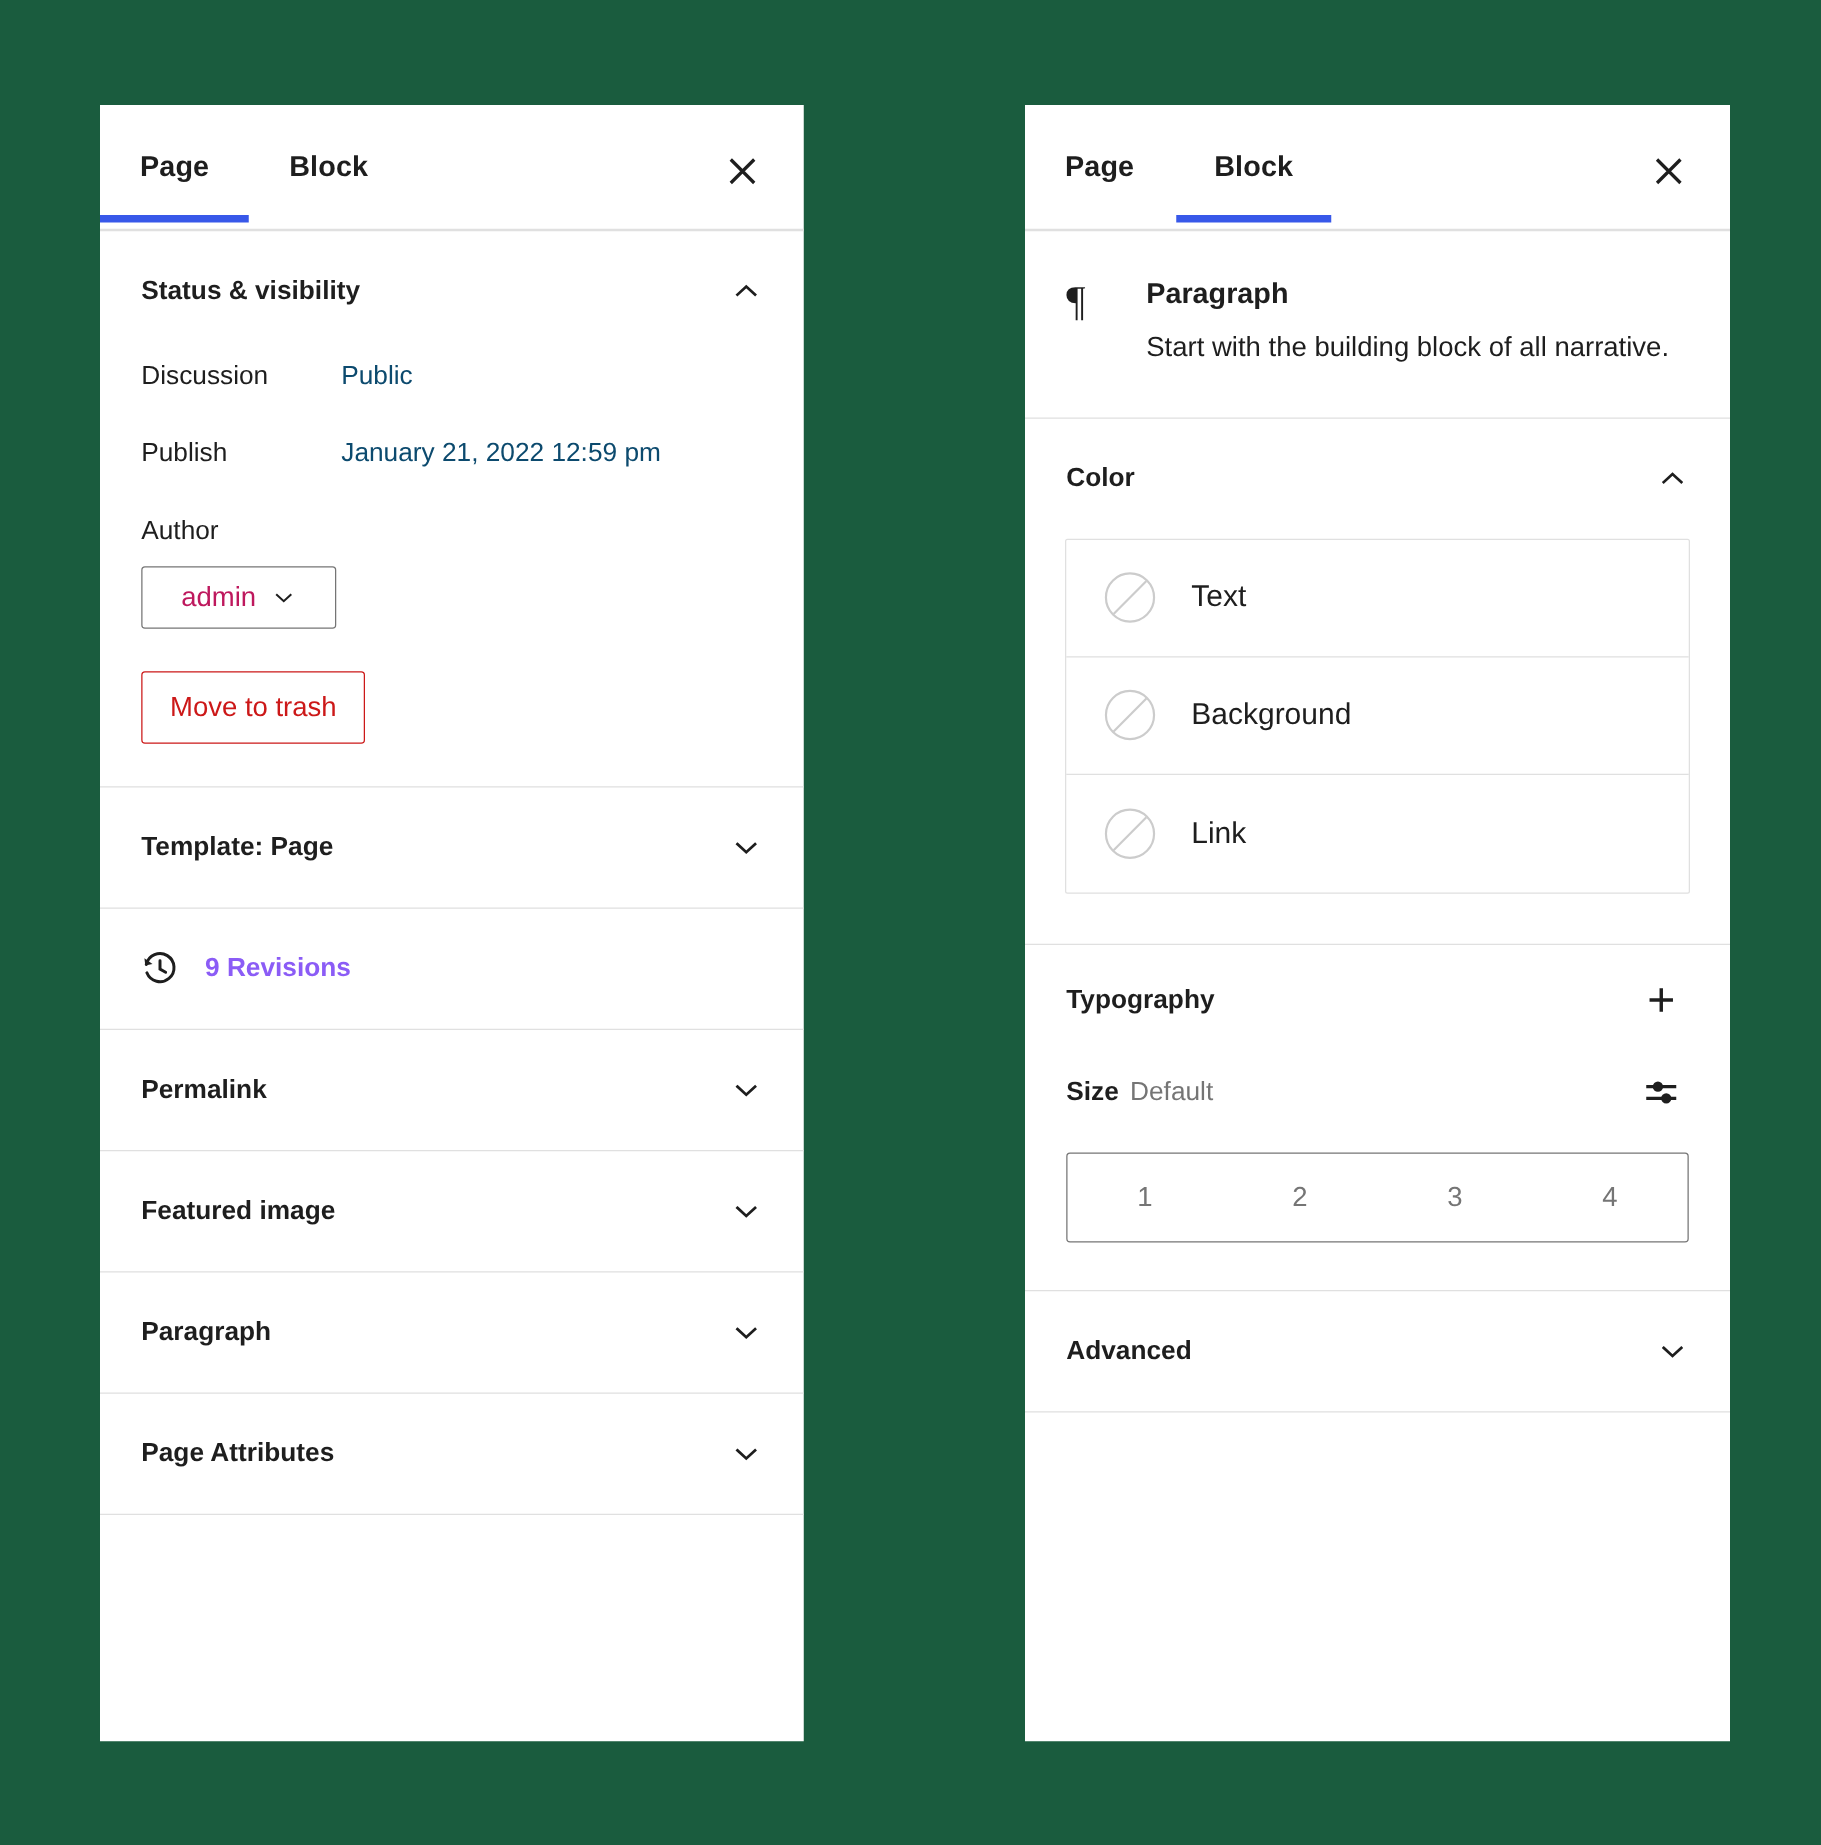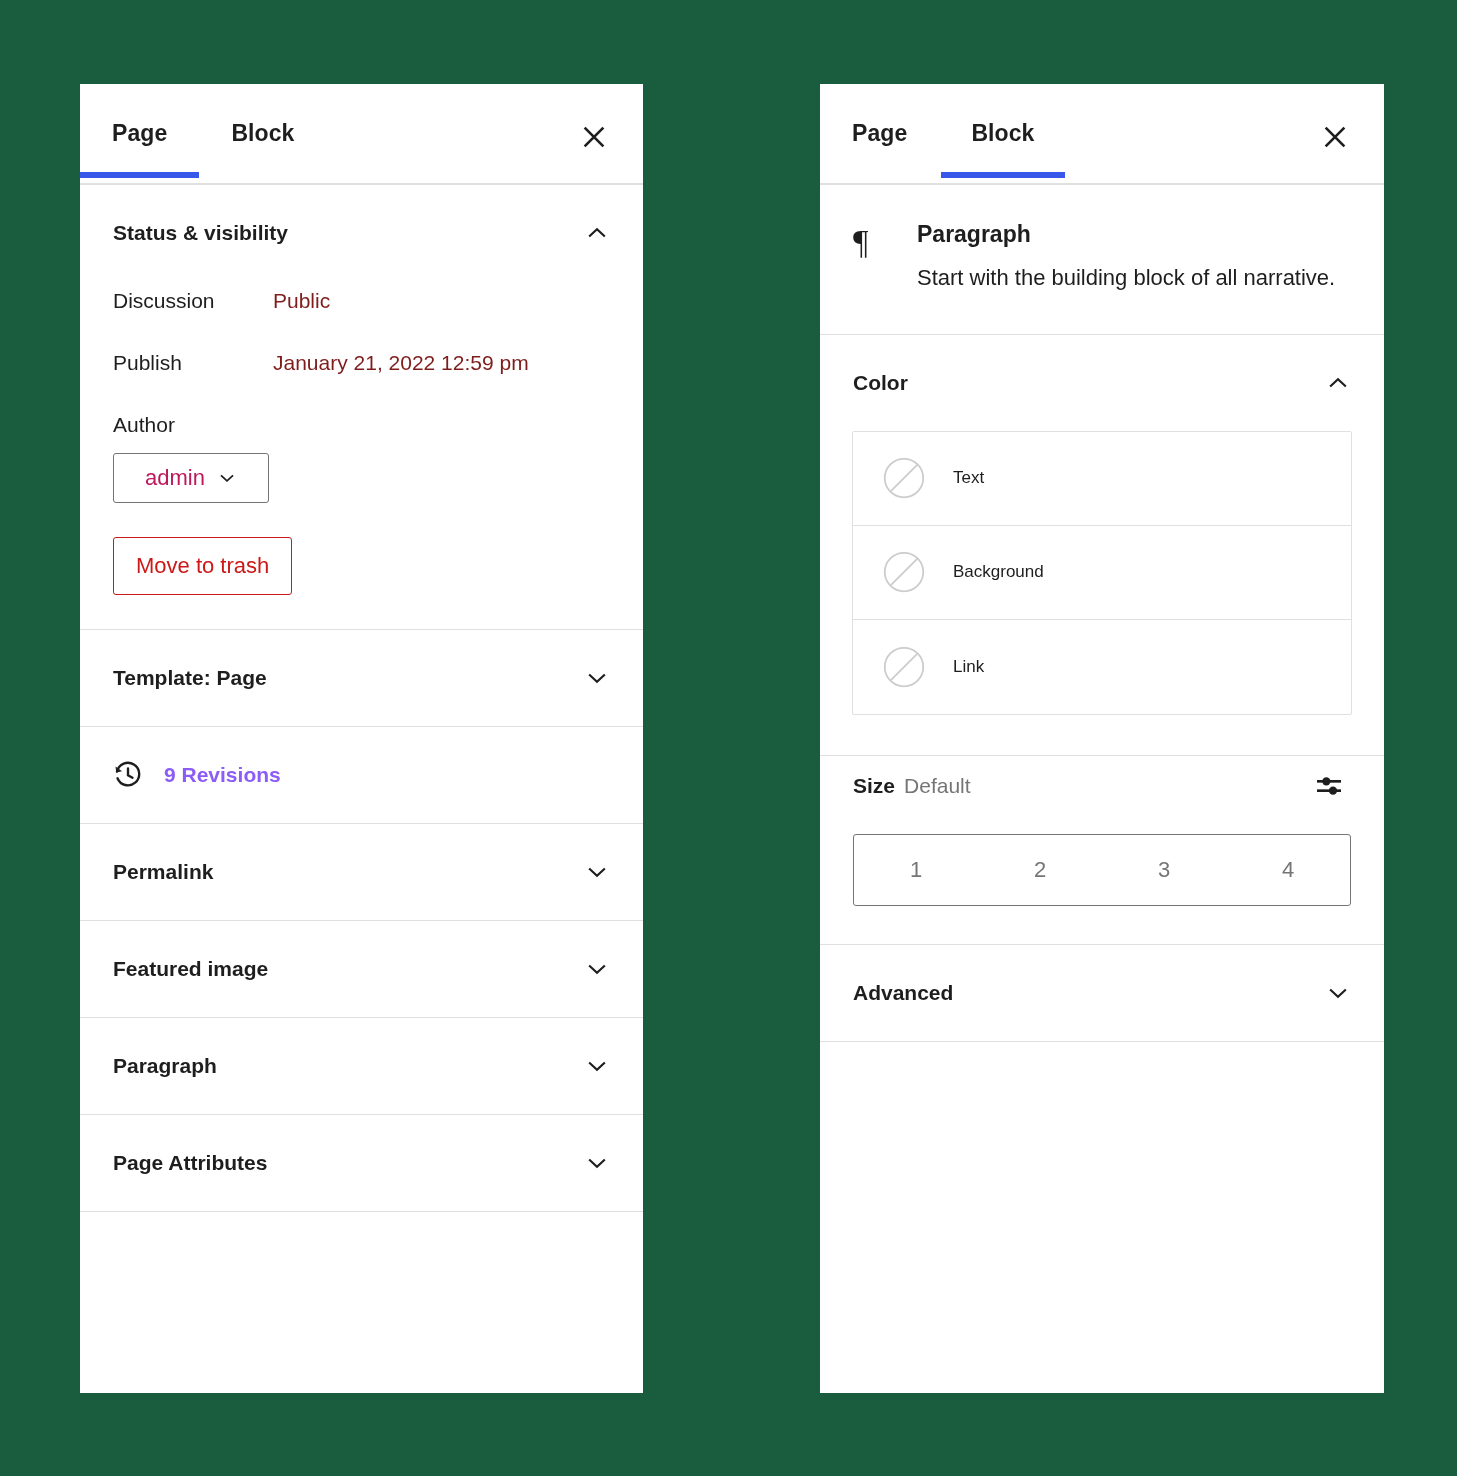--- a/index.html
+++ b/index.html
@@ -117,21 +117,21 @@
     margin-bottom: 38px;
   }
   .kv-label {
     font-size: 21px;
     color: #1e1e1e;
     width: 160px;
     flex: 0 0 160px;
   }
   .kv-value {
     font-size: 21px;
-    color: #7f1d1d;
+    color: #0c4a6e;
     background: none;
     border: none;
     cursor: pointer;
     font-family: inherit;
     padding: 0;
   }
   .kv--publish .kv-label { width: 160px; flex: 0 0 160px; }
 
   .field-label {
     font-size: 21px;
@@ -229,21 +229,21 @@
     cursor: pointer;
     background: none;
     border-left: none;
     border-right: none;
     border-top: none;
     width: 100%;
     font-family: inherit;
   }
   .color-item:last-child { border-bottom: none; }
   .swatch { flex: 0 0 42px; height: 42px; }
-  .color-label { font-size: 17px; color: #1e1e1e; }
+  .color-label { font-size: 24px; color: #1e1e1e; }
 
   
   .typo-head {
     display: flex;
     align-items: center;
     justify-content: space-between;
     padding: 0 33px;
     height: 88px;
   }
   .typo-title { font-size: 21px; font-weight: bold; color: #1e1e1e; }
@@ -453,20 +453,28 @@
               <line x1="4.5" y1="19.5" x2="19.5" y2="4.5" stroke="#ccc" stroke-width="1"></line>
             </svg>
             <span class="color-label">Link</span>
           </button>
 
         </div>
       </div>
     </div>
 
     <div class="section">
+      <div class="typo-head">
+        <span class="typo-title">Typography</span>
+        <button class="icon-btn">
+          <svg width="30" height="30" viewBox="0 0 24 24">
+            <path d="M12 4.5 L12 19.5 M4.5 12 L19.5 12" stroke="#1e1e1e" stroke-width="2.2"></path>
+          </svg>
+        </button>
+      </div>
 
       <div class="size-row">
         <span class="size-left">
           <span class="size-word">Size</span>
           <span class="size-val">Default</span>
         </span>
         <button class="icon-btn">
           <svg width="32" height="32" viewBox="0 0 24 24">
             <line x1="3" y1="8.5" x2="21" y2="8.5" stroke="#1e1e1e" stroke-width="2"></line>
             <circle cx="10" cy="8.5" r="3.1" fill="#1e1e1e"></circle>

